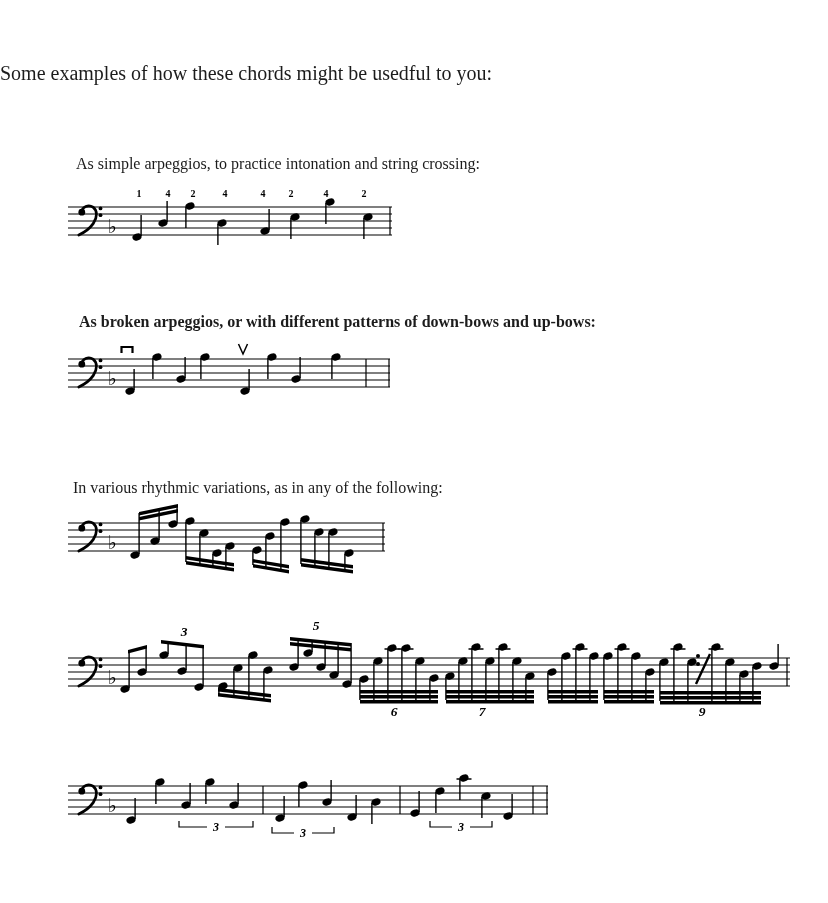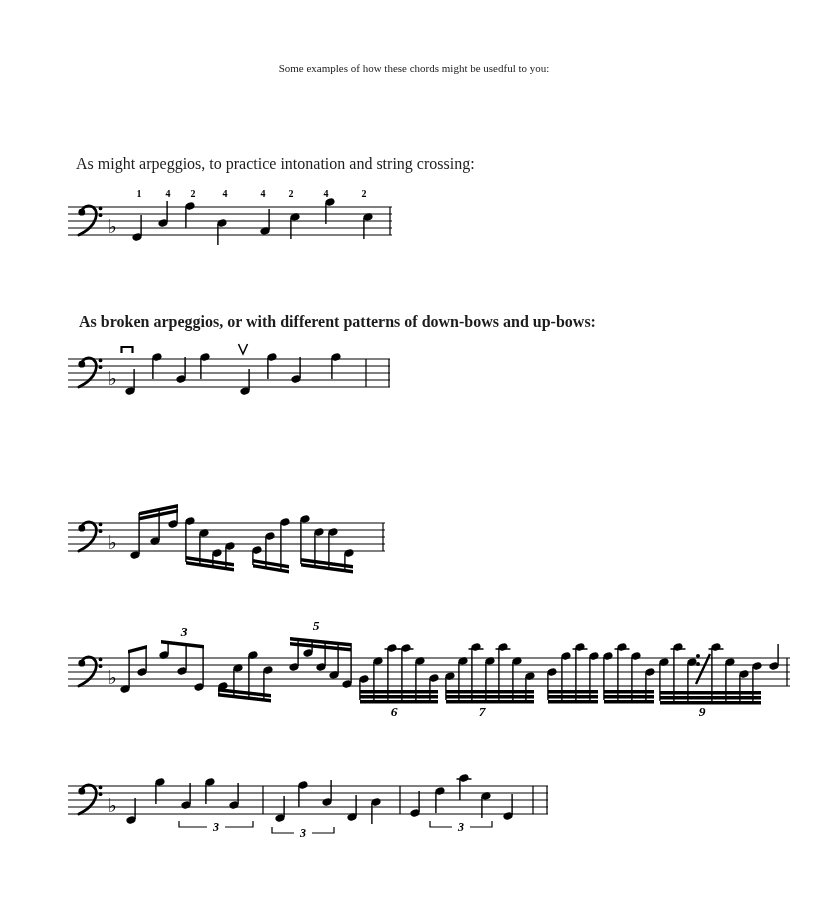--- a/index.html
+++ b/index.html
@@ -6,37 +6,38 @@
   .page{
     position:relative;
     width:828px;height:903px;
     background:#ffffff;
     font-family:"Liberation Serif", serif;
     color:#1c1c1c;
     overflow:hidden;
   }
   .title{
     position:absolute;top:62px;left:0;width:100%;
-    text-align:center;font-size:11px;
+    text-align:left;font-size:20px;
   }
   .instruction{
     position:absolute;font-size:16px;white-space:nowrap;
   }
   .instr-1{top:155px;left:76px;}
   .instr-2{top:313px;left:79px;font-weight:bold;}
   .instr-3{top:479px;left:73px;}
   #score{position:absolute;left:0;top:0;}
 </style>
 </head>
 <body>
 
 <div class="page">
   <div class="title">Some examples of how these chords might be usedful to you:</div>
-  <div class="instruction instr-1">As might arpeggios, to practice intonation and string crossing:</div>
+  <div class="instruction instr-1">As simple arpeggios, to practice intonation and string crossing:</div>
   <div class="instruction instr-2">As broken arpeggios, or with different patterns of down-bows and up-bows:</div>
+  <div class="instruction instr-3">In various rhythmic variations, as in any of the following:</div>
   <svg id="score" width="828" height="903" viewBox="0 0 828 903">
       <g>
         <line x1="68" y1="207" x2="392" y2="207" stroke="#000000" stroke-width="1.1"></line>
         <line x1="68" y1="214" x2="392" y2="214" stroke="#000000" stroke-width="1.1"></line>
         <line x1="68" y1="221" x2="392" y2="221" stroke="#000000" stroke-width="1.1"></line>
         <line x1="68" y1="228" x2="392" y2="228" stroke="#000000" stroke-width="1.1"></line>
         <line x1="68" y1="235" x2="392" y2="235" stroke="#000000" stroke-width="1.1"></line>
         <g>
           <circle cx="81.8" cy="212.2" r="3.4" fill="#000000"></circle>
           <path d="M 81.8 212.2 C 81.8 206.5, 88.8 204.2, 93 207.2 C 97.5 210.5, 97.6 217.5, 93.2 223.6 C 89.5 228.8, 84 232.6, 78.8 235" stroke="#000000" stroke-width="2.7" fill="none" stroke-linecap="round"></path>

